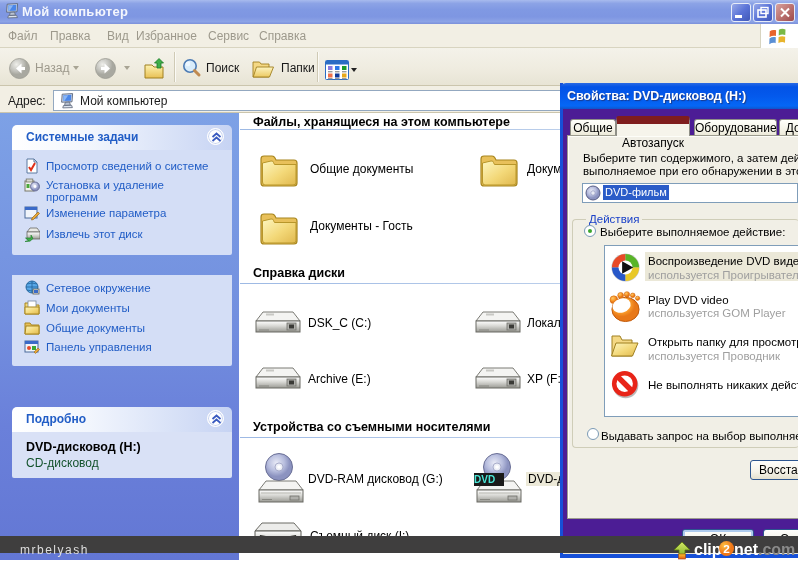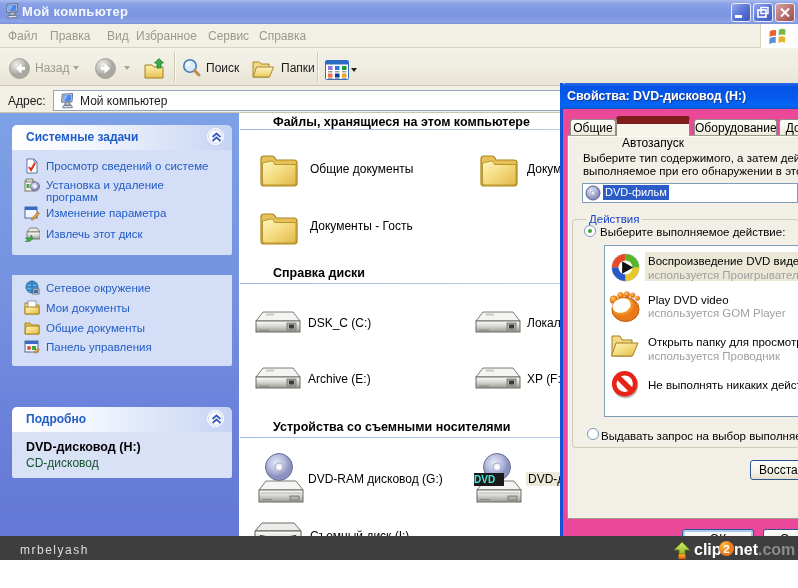--- a/index.html
+++ b/index.html
@@ -42,48 +42,48 @@
 .sbox .hdr { height:25px; border-radius:5px 5px 0 0; background:linear-gradient(90deg,#ffffff 0%,#f2f6fd 35%,#c6d3f3 100%);
   color:#215dc6; font-weight:bold; font-size:12px; padding:5px 0 0 14px; position:relative; }
 .sbox .bod { position:relative; background:#d4def6; border-radius:0 0 2px 2px; }
 .chev { position:absolute; right:8px; top:3px; width:17px; height:17px; border-radius:50%; background:#fff; border:1px solid #fff;
   box-shadow:0 0 0 1px #c8d4f0 inset; }
 .chev svg { position:absolute; left:2px; top:2px; }
 .sitem { position:absolute; left:12px; color:#215dc6; font-size:11.5px; }
 .sitem .txt { position:absolute; left:22px; top:2px; white-space:nowrap; }
 
 
-.sechdr { position:absolute; left:253px; color:#000; font-size:12.5px; font-weight:bold; white-space:nowrap;margin-left:20px; }
+.sechdr { position:absolute; left:253px; color:#000; font-size:12.5px; font-weight:bold; white-space:nowrap; }
 .secrule { position:absolute; left:240px; width:558px; height:1px;
   background:linear-gradient(90deg,#9db9e4 0%,#b9cdea 55%,#e9f1fa 100%); }
 .tile { position:absolute; }
 .tlabel { position:absolute; font-size:12px; color:#000; white-space:nowrap; }
 
 
 #dialog { left:560px; top:83px; width:238px; height:475px; background:#ebe8d7; }
 #dlg-title { position:absolute; left:0; top:0; width:238px; height:26px; border-radius:6px 0 0 0;
   background:linear-gradient(180deg,#2a6ae4 0%,#0353e6 15%,#0459ec 50%,#0567f6 88%,#0f55cc 100%); }
 #dlg-title .dtext { position:absolute; left:7px; top:6px; color:#fff; font-weight:bold; font-size:12.5px; letter-spacing:-0.1px; white-space:nowrap; text-shadow:1px 1px 1px #1a3a8a; }
-#dlg-body { position:absolute; left:3px; top:26px; width:235px; height:444px; background:#ec4899; }
+#dlg-body { position:absolute; left:3px; top:26px; width:235px; height:444px; background:#4c1d95; }
 .dtab { position:absolute; background:linear-gradient(180deg,#fffffb 0%,#f3f1e4 70%,#eae7d6 100%);
   border:1px solid #8f8f87; border-bottom:none; border-radius:3px 3px 0 0; font-size:12px; color:#000; text-align:center; }
 #tabpanel { position:absolute; left:4px; top:26px; width:231px; height:384px;
   background:#f1efe6; border:1px solid #9c9b8e; border-right:none; box-shadow:1px 1px 0 #fdfdf8 inset; }
 .dtext11 { position:absolute; font-size:11.5px; color:#000; white-space:nowrap; }
 .gray { color:#9f9f9f; }
 #combo { position:absolute; left:14px; top:47px; width:216px; height:20px; background:#fff; border:1px solid #7f9db9; }
 #groupbox { position:absolute; left:4px; top:83px; width:227px; height:229px; border:1px solid #cfcdb8; border-radius:4px; border-right:none; }
 #listbox { position:absolute; left:31px; top:25px; width:196px; height:172px; background:#fff; border:1px solid #7f9db9; border-right:none; }
 .radio { position:absolute; width:12px; height:12px; border-radius:50%; background:#fff; border:1px solid #7b9ab5; }
 .radio.sel::after { content:""; position:absolute; left:3px; top:3px; width:4px; height:4px; border-radius:50%; background:#3aa62f; }
 .xpbtn { position:absolute; height:20px; line-height:15px; white-space:nowrap; overflow:hidden; background:linear-gradient(180deg,#fefefc 0%,#f4f2e8 60%,#e4e0cf 100%);
   border:1px solid #2d5690; border-radius:3px; font-size:12px; color:#000; text-align:center; padding-top:2px; }
 
 
-#bottombar { left:0; top:536px; width:798px; height:24px; background:#3f3e3e; }
+#bottombar { left:0; top:536px; width:798px; height:17px; background:#3f3e3e; }
 #bottombar .user { position:absolute; left:20px; top:7px; color:#dedede; font-size:12px; letter-spacing:1.5px; }
 </style>
 </head>
 <body>
 
 <div class="abs" id="titlebar">
   <svg class="abs" style="left:5px;top:3px" width="16" height="16" viewBox="0 0 16 16">
     <path d="M2.2 1.2 L12.6 0.6 L12.0 8.8 L1.6 9.2 Z" fill="#cdd7ea" stroke="#5a6478" stroke-width=".9"></path>
     <path d="M3.4 2.3 L11.4 1.8 L10.9 7.8 L2.9 8.1 Z" fill="#4a86e8"></path>
     <path d="M3.6 2.5 L8.2 2.2 L4.4 7.9 L3.1 7.9 Z" fill="#8ab6f4"></path>

